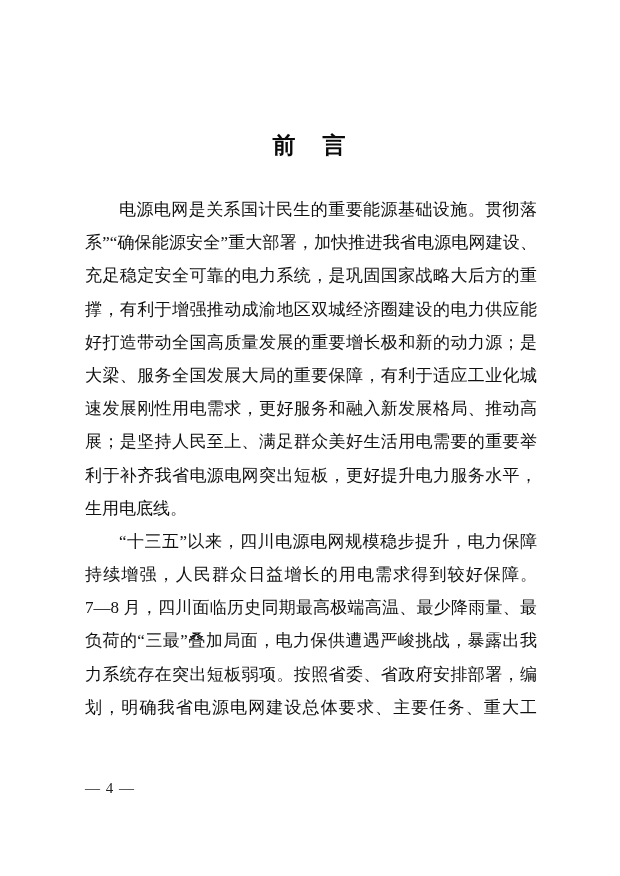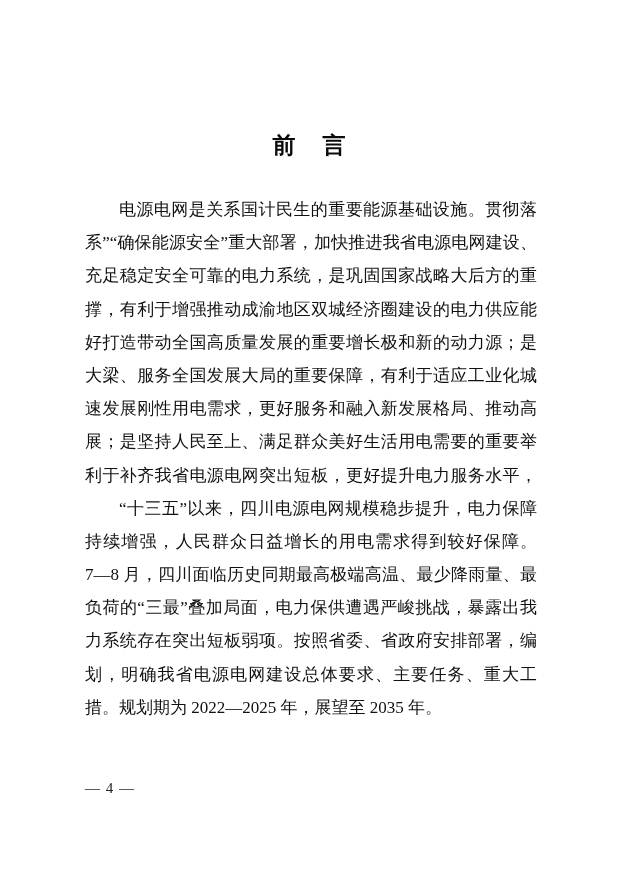--- a/index.html
+++ b/index.html
@@ -76,29 +76,29 @@
     <div class="para">
       <div class="line first-line">电源电网是关系国计民生的重要能源基础设施。贯彻落实党</div>
       <div class="line">系”“确保能源安全”重大部署，加快推进我省电源电网建设、构建</div>
       <div class="line">充足稳定安全可靠的电力系统，是巩固国家战略大后方的重要支</div>
       <div class="line">撑，有利于增强推动成渝地区双城经济圈建设的电力供应能力，更</div>
       <div class="line">好打造带动全国高质量发展的重要增长极和新的动力源；是勇挑</div>
       <div class="line">大梁、服务全国发展大局的重要保障，有利于适应工业化城镇化快</div>
       <div class="line">速发展刚性用电需求，更好服务和融入新发展格局、推动高质量发</div>
       <div class="line">展；是坚持人民至上、满足群众美好生活用电需要的重要举措，有</div>
       <div class="line">利于补齐我省电源电网突出短板，更好提升电力服务水平，守住民</div>
+      <div class="line last-line">生用电底线。</div>
     </div>
 
     <div class="para">
       <div class="line first-line">“十三五”以来，四川电源电网规模稳步提升，电力保障能力</div>
       <div class="line">持续增强，人民群众日益增长的用电需求得到较好保障。2022 年</div>
       <div class="line">7—8 月，四川面临历史同期最高极端高温、最少降雨量、最高电力</div>
       <div class="line">负荷的“三最”叠加局面，电力保供遭遇严峻挑战，暴露出我省电</div>
       <div class="line">力系统存在突出短板弱项。按照省委、省政府安排部署，编制本规</div>
       <div class="line">划，明确我省电源电网建设总体要求、主要任务、重大工程、改革举</div>
-      <div class="line last-line">措。规划期为 2022—2025 年，展望至 2035 年。</div>
     </div>
 
   </div>
 
   <div class="page-footer">— 4 —</div>
 
 </div>
 
 </body></html>

